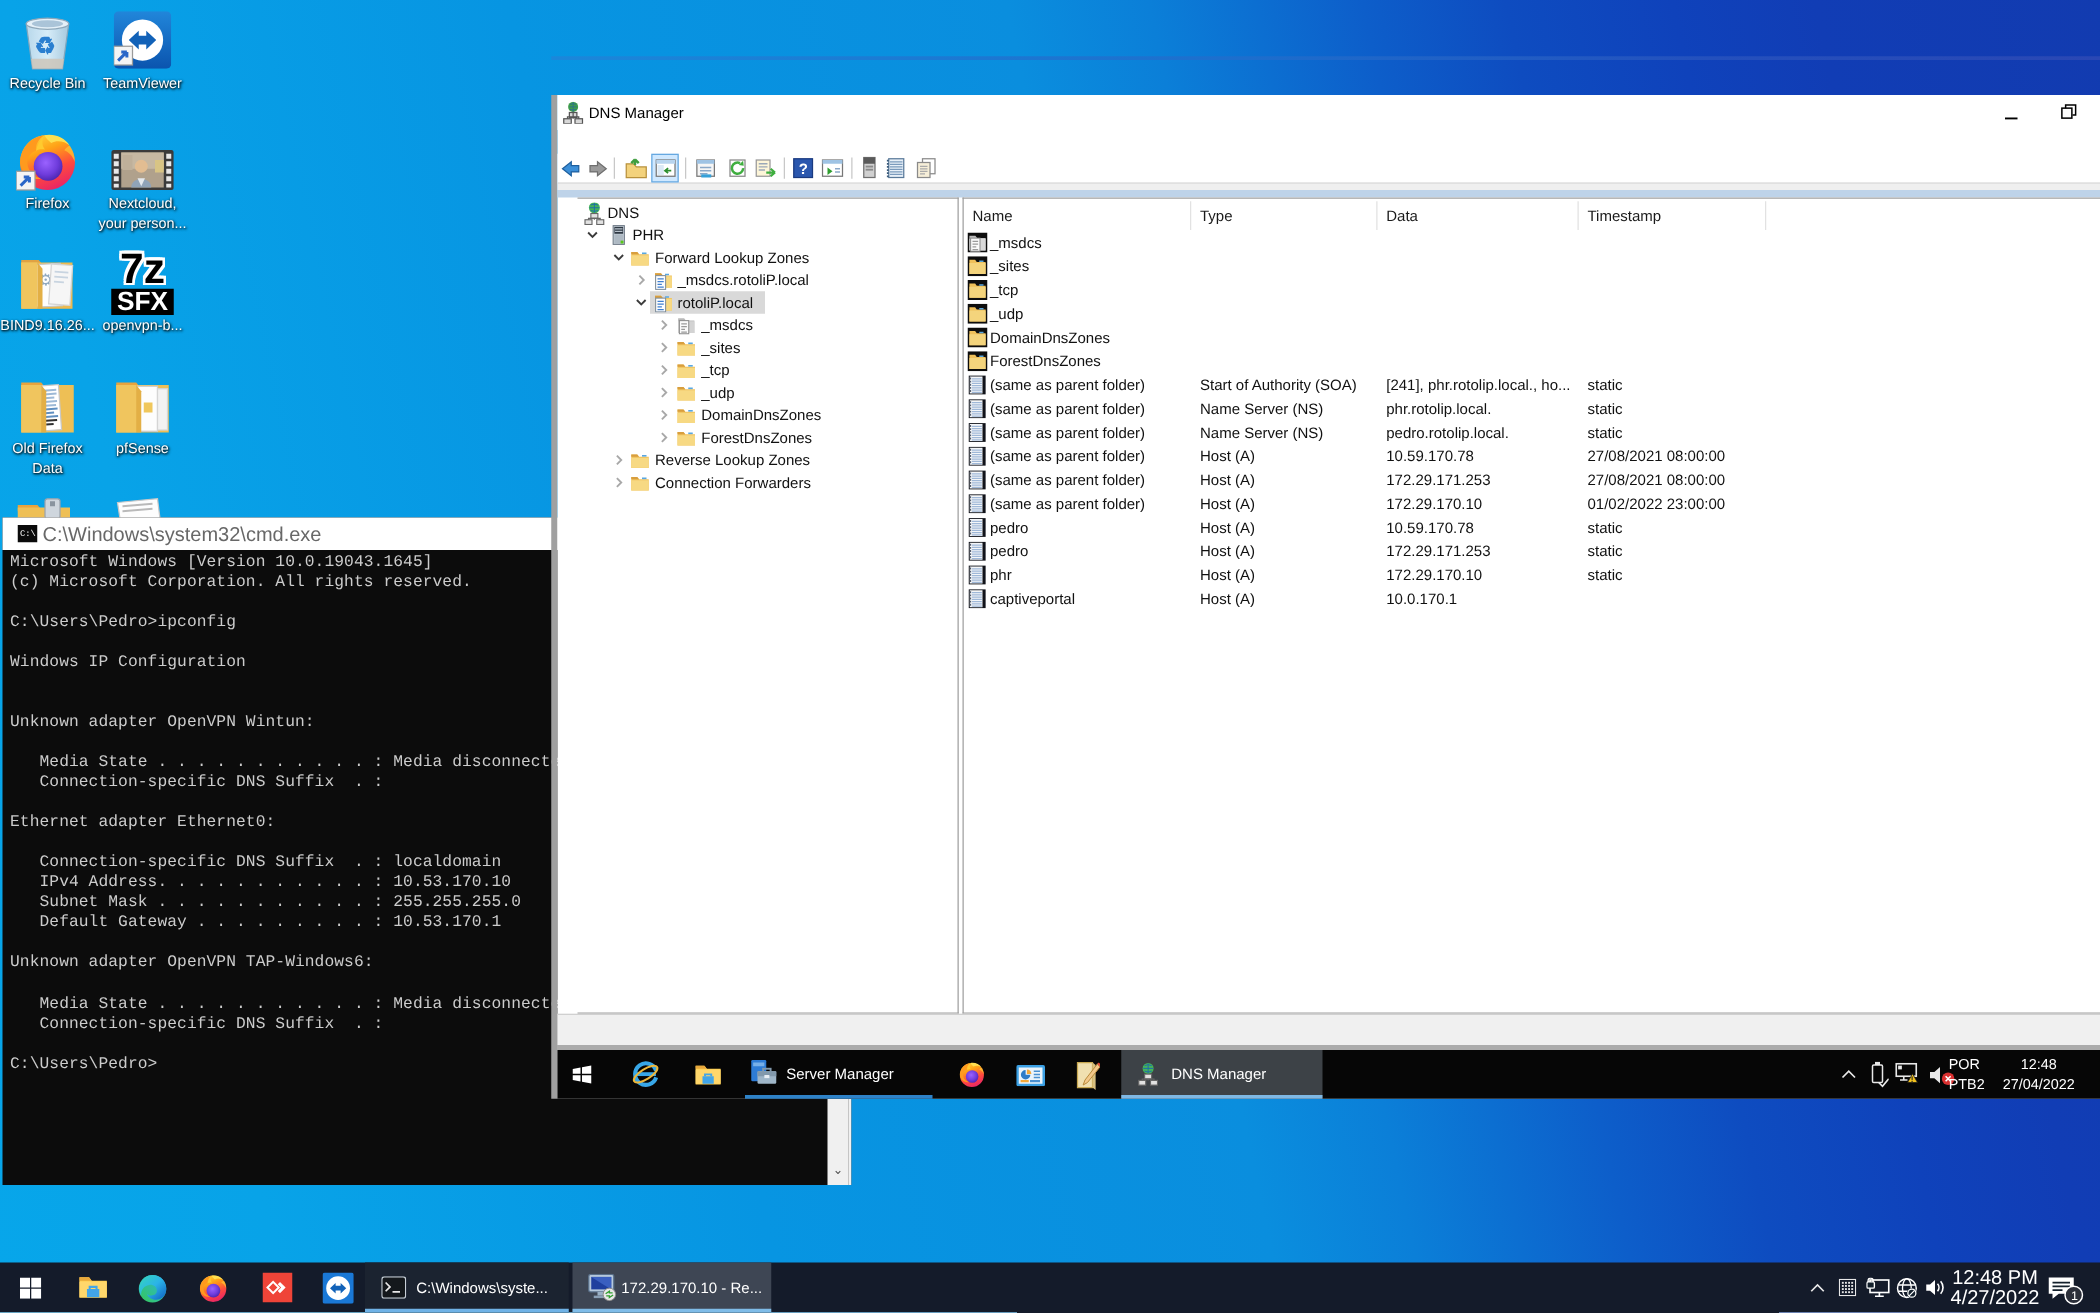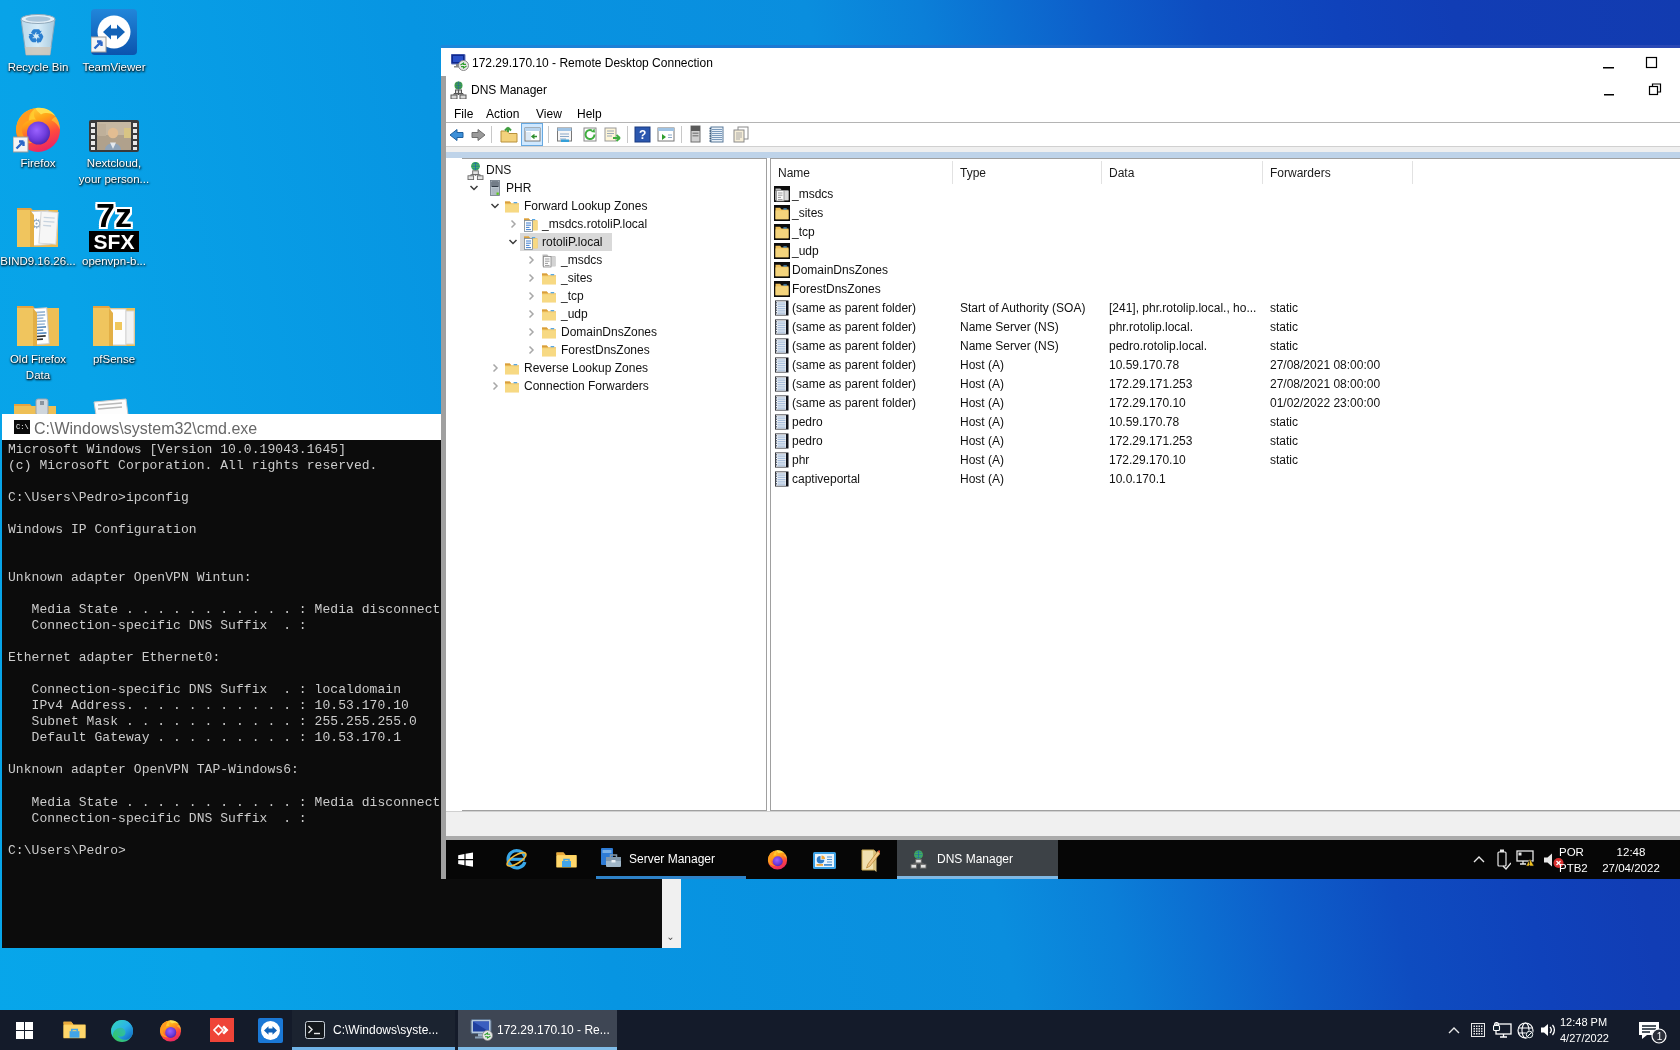--- a/index.html
+++ b/index.html
@@ -452,63 +452,40 @@
 
 C:\Users\Pedro&gt;</pre>
   <div class="sb">
       <div class="dn">⌄</div>
     </div>
     <div class="redge"></div>
 </div>
 
 <div id="rdp">
   <div class="topborder"></div>
-  <div class="rtitle">
-    <svg class="abs" style="left:10px;top:6px" width="18" height="17">
-      <rect x="0" y="0" width="14" height="10" rx="1" fill="#10298e" stroke="#6a7abf" stroke-width="1"></rect>
-      <rect x="2" y="2" width="10" height="6" fill="#2b50c8"></rect>
-      <rect x="5" y="10" width="4" height="2" fill="#8a8a8a"></rect>
-      <rect x="3" y="12" width="8" height="1.5" fill="#8a8a8a"></rect>
-      <circle cx="12.5" cy="11.5" r="5" fill="#e8e8e8" stroke="#888" stroke-width="1"></circle>
-      <path d="M9.5 11 l3-2 v1.4 h2.5 M15.5 12 l-3 2 v-1.4 H10" stroke="#2f9e2f" stroke-width="1.1" fill="none"></path>
-    </svg>
-    <div class="txt">172.29.170.10 - Remote Desktop Connection</div>
-    <div class="capbtn" style="left:1153px;top:3px;width:30px;height:22px"><svg width="30" height="22">
-          <rect x="9" y="16" width="11" height="1.5" fill="#000"></rect>
-        </svg></div>
-    <div class="capbtn" style="left:1196px;top:3px;width:30px;height:22px"><svg width="30" height="22">
-          <rect x="9.5" y="6.5" width="10" height="10" fill="none" stroke="#000" stroke-width="1.2"></rect>
-        </svg></div>
-  </div>
   <div class="lborder"></div>
   <div id="remote">
     <div class="dnstitle">
       <svg class="abs" style="left:4px;top:5px" width="17" height="18">
         <circle cx="8.5" cy="4.5" r="4" fill="#3f9e49"></circle>
         <path d="M6 2.5 a4.5 3 0 0 1 5 0 M5.5 4.5 h6 M6 6.5 a4.5 3 0 0 0 5 0 M8.5 0.5 v8" stroke="#2a6e91" stroke-width=".7" fill="none"></path>
         <rect x="5.5" y="9" width="6" height="4" fill="#d8d8d8" stroke="#555" stroke-width="1"></rect>
         <rect x="1" y="14" width="6" height="4" fill="#d8d8d8" stroke="#555" stroke-width="1"></rect>
         <rect x="10" y="14" width="6" height="4" fill="#d8d8d8" stroke="#555" stroke-width="1"></rect>
         <path d="M8.5 13 v-0 M4 14 v-1.5 h9 V14 M8.5 9 v5" stroke="#555" stroke-width="1" fill="none"></path>
       </svg>
       <div class="abs" style="left:25px;top:7px;font-size:12px">DNS Manager</div>
       <div class="abs" style="left:1150px;top:0;width:30px;height:26px"><svg width="30" height="26">
             <rect x="8" y="18" width="10" height="1.5" fill="#000"></rect>
           </svg></div>
       <div class="abs" style="left:1196px;top:0;width:30px;height:26px"><svg width="30" height="26">
             <rect x="7.5" y="10.5" width="8" height="8" fill="none" stroke="#000" stroke-width="1.2"></rect>
             <path d="M10.5 10.5 v-2.5 h8 v8 h-2.5" fill="none" stroke="#000" stroke-width="1.2"></path>
           </svg></div>
     </div>
-    <div class="dnsmenu">
-      <span style="left:8px">File</span>
-        <span style="left:40px">Action</span>
-        <span style="left:90px">View</span>
-        <span style="left:131px">Help</span>
-    </div>
     <div class="dnstools">
       <svg class="abs" style="left:2px;top:3px" width="18" height="18">
           <path d="M2 9 L9 3.5 L9 6.5 L15 6.5 L15 11.5 L9 11.5 L9 14.5 Z" fill="#3c8fd8" stroke="#1e5f9e" stroke-width="1"></path>
         </svg>
       <svg class="abs" style="left:23px;top:3px" width="18" height="18">
           <path d="M16 9 L9 3.5 L9 6.5 L3 6.5 L3 11.5 L9 11.5 L9 14.5 Z" fill="#9a9a9a" stroke="#6e6e6e" stroke-width="1"></path>
         </svg>
       <div class="abs" style="left:45px;top:3px;width:1px;height:17px;background:#c8c8c8"></div>
       <svg class="abs" style="left:54px;top:3px" width="18" height="18">
         <path d="M1 5 L7 5 L9 7.5 L17 7.5 L17 16 L1 16 Z" fill="#f3d27c" stroke="#b8913c" stroke-width="1"></path>
@@ -670,21 +647,21 @@
           </svg>
         <svg class="abs" style="left:42px;top:219px" width="16" height="16">
             <use href="#i-folder"></use>
           </svg>
         <div class="trow" style="left:62px;top:218px">Connection Forwarders</div>
       </div>
       <div class="lpane" id="list">
         <div class="lhead" style="left:7px;top:7px">Name</div>
         <div class="lhead" style="left:189px;top:7px">Type</div>
         <div class="lhead" style="left:338px;top:7px">Data</div>
-        <div class="lhead" style="left:499px;top:7px">Forwarders</div>
+        <div class="lhead" style="left:499px;top:7px">Timestamp</div>
         <div class="csep" style="left:181px;top:2px;height:23px"></div>
         <div class="csep" style="left:330px;top:2px;height:23px"></div>
         <div class="csep" style="left:491px;top:2px;height:23px"></div>
         <div class="csep" style="left:641px;top:2px;height:23px"></div>
         <div class="lrow" style="left:0;top:26px;width:700px">
             <svg class="abs" style="left:3px;top:1px" width="16" height="16">
               <use href="#i-zonegb"></use>
             </svg>
             <span class="abs" style="left:21px">_msdcs</span>
           </div>
@@ -933,21 +910,21 @@
     <ellipse cx="8.5" cy="8.5" rx="3.5" ry="7.5" fill="none" stroke="#fff" stroke-width="1.1"></ellipse>
     <path d="M1.5 6 h14 M1.5 11 h14" stroke="#fff" stroke-width="1.1"></path>
     <circle cx="12.5" cy="12.5" r="4" fill="#13202c"></circle>
     <circle cx="12.5" cy="12.5" r="3.2" fill="none" stroke="#fff" stroke-width="1"></circle>
     <path d="M10.3 14.7 l4.4 -4.4" stroke="#fff" stroke-width="1"></path>
   </svg>
   <svg class="abs" style="left:1540px;top:12px" width="18" height="16">
     <path d="M1 5.5 h3 L8 2 v12 L4 10.5 H1 z" fill="#fff"></path>
     <path d="M10 5 a4.5 4.5 0 0 1 0 6 M12.5 3 a7.5 7.5 0 0 1 0 10" stroke="#fff" stroke-width="1.3" fill="none"></path>
   </svg>
-  <div class="abs" style="left:1560px;top:5px;width:72px;color:#fff;font-size:11px;line-height:15.5px">12:48 PM<br>4/27/2022</div>
+  <div class="abs" style="left:1560px;top:5px;width:72px;text-align:center;color:#fff;font-size:16px;line-height:15.5px">12:48 PM<br>4/27/2022</div>
   <svg class="abs" style="left:1637px;top:10px" width="30" height="24">
     <path d="M2 2 h20 v13 h-12 l-5 4 v-4 h-3 z" fill="#fff"></path>
     <g stroke="#13202c" stroke-width="1.4">
         <path d="M5 6 h14 M5 9 h14 M5 12 h8"></path>
       </g>
     <circle cx="22" cy="16" r="7" fill="#2b2f3a" stroke="#fff" stroke-width="1.2"></circle>
     <text x="19.8" y="20" font-size="10" fill="#fff">1</text>
   </svg>
 </div>
 

